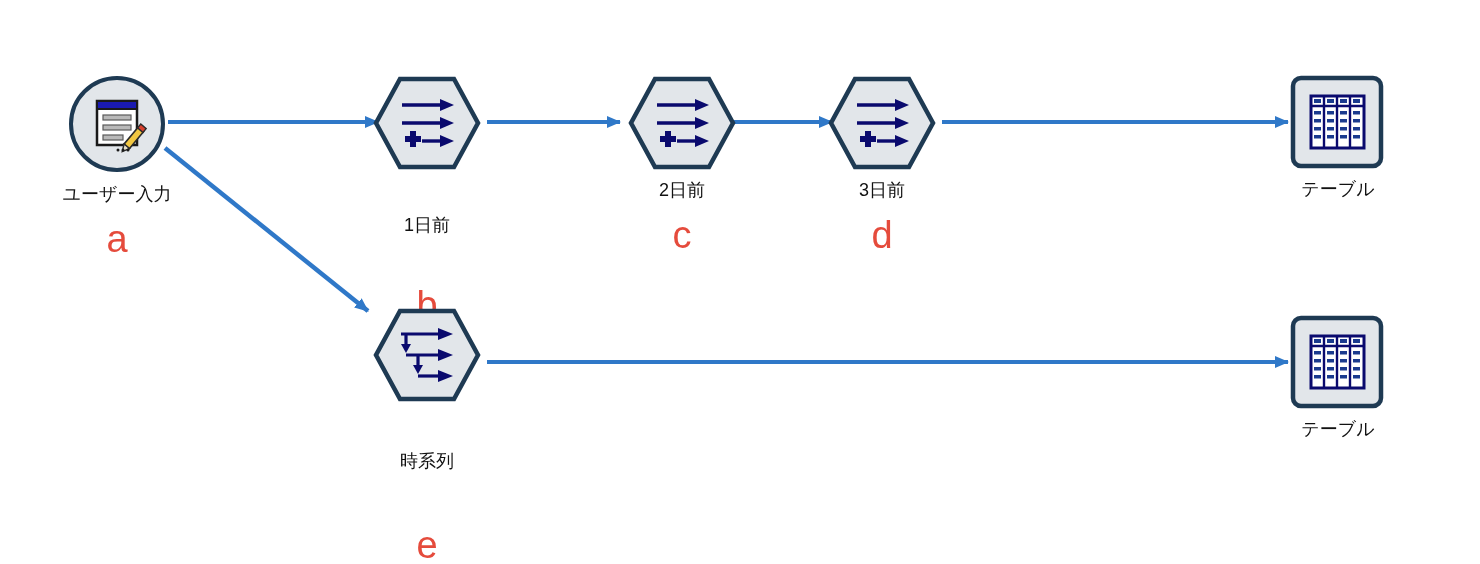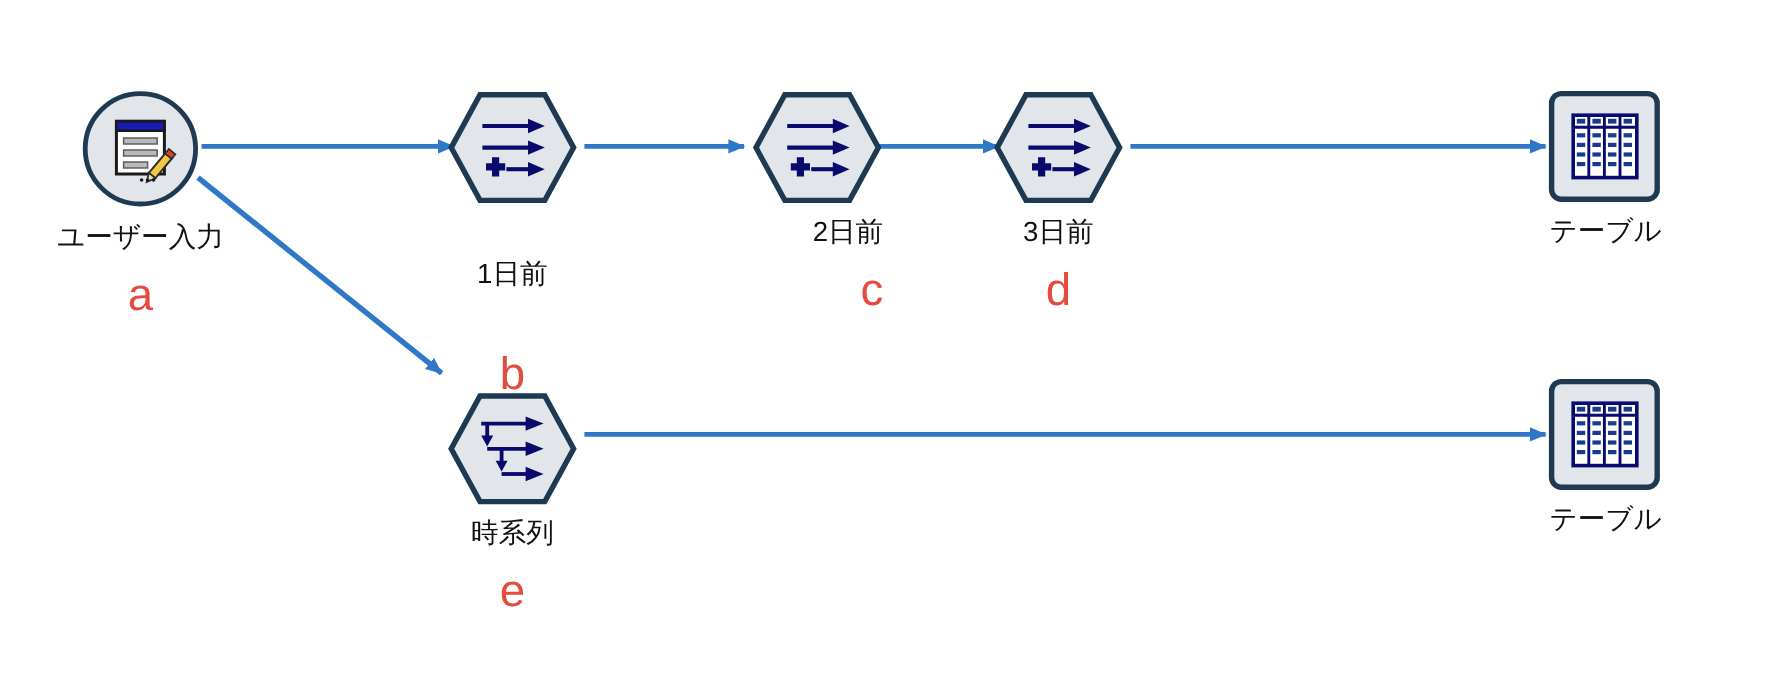--- a/index.html
+++ b/index.html
@@ -26,21 +26,21 @@
     display: flex;
     flex-direction: column;
     align-items: center;
   }
   .node-shape {
     position: relative;
     display: block;
   }
   .node-label {
     margin-top: 6px;
-    font-size: 23px;
+    font-size: 18px;
     color: #111111;
     white-space: nowrap;
     text-align: center;
     letter-spacing: 0px;
   }
   .node-tag {
     margin-top: 14px;
     font-size: 38px;
     line-height: 38px;
     color: #e54b3c;
@@ -126,21 +126,21 @@
           <line x1="50" y1="67" x2="72" y2="67" stroke-width="3.4"></line>
           <polygon points="68,61 82,67 68,73" stroke="none"></polygon>
           <path d="M33,62 L38,62 L38,57 L44,57 L44,62 L49,62 L49,68 L44,68 L44,73 L38,73 L38,68 L33,68 Z" stroke="none"></path>
         </g>
       </svg>
     </div>
     <div class="node-label">1日前</div>
     <div class="node-tag">b</div>
   </div>
 
-  <div class="node" style="left:576px; top:74px; width:160px;align-items:flex-end;">
+  <div class="node" style="left:602px; top:74px; width:160px;">
     <div class="node-shape">
       <svg width="110" height="98" viewBox="0 0 110 98">
         <polygon points="28,5 82,5 106,49 82,93 28,93 4,49" fill="#e2e6ea" stroke="#1e3a53" stroke-width="4.5"></polygon>
         <g stroke="#0a0a6e" fill="#0a0a6e">
           <line x1="30" y1="31" x2="72" y2="31" stroke-width="3.4"></line>
           <polygon points="68,25 82,31 68,37" stroke="none"></polygon>
           <line x1="30" y1="49" x2="72" y2="49" stroke-width="3.4"></line>
           <polygon points="68,43 82,49 68,55" stroke="none"></polygon>
           <line x1="50" y1="67" x2="72" y2="67" stroke-width="3.4"></line>
           <polygon points="68,61 82,67 68,73" stroke="none"></polygon>
@@ -202,21 +202,21 @@
               <rect x="39" y="62" width="7" height="3.5"></rect>
             <rect x="52" y="62" width="7" height="3.5"></rect>
               <rect x="65" y="62" width="7" height="3.5"></rect>
           </g>
         </g>
       </svg>
     </div>
     <div class="node-label">テーブル</div>
   </div>
 
-  <div class="node" style="left:347px; top:325px; width:160px;">
+  <div class="node" style="left:347px; top:306px; width:160px;gap:39px;">
     <div class="node-shape">
       <svg width="110" height="98" viewBox="0 0 110 98">
         <polygon points="28,5 82,5 106,49 82,93 28,93 4,49" fill="#e2e6ea" stroke="#1e3a53" stroke-width="4.5"></polygon>
         <g stroke="#0a0a6e" fill="#0a0a6e">
 
           <line x1="29" y1="28" x2="70" y2="28" stroke-width="3.2"></line>
           <polygon points="66,22 81,28 66,34" stroke="none"></polygon>
 
           <line x1="34" y1="28" x2="34" y2="41" stroke-width="3.2"></line>
           <polygon points="29,38 39,38 34,47" stroke="none"></polygon>

